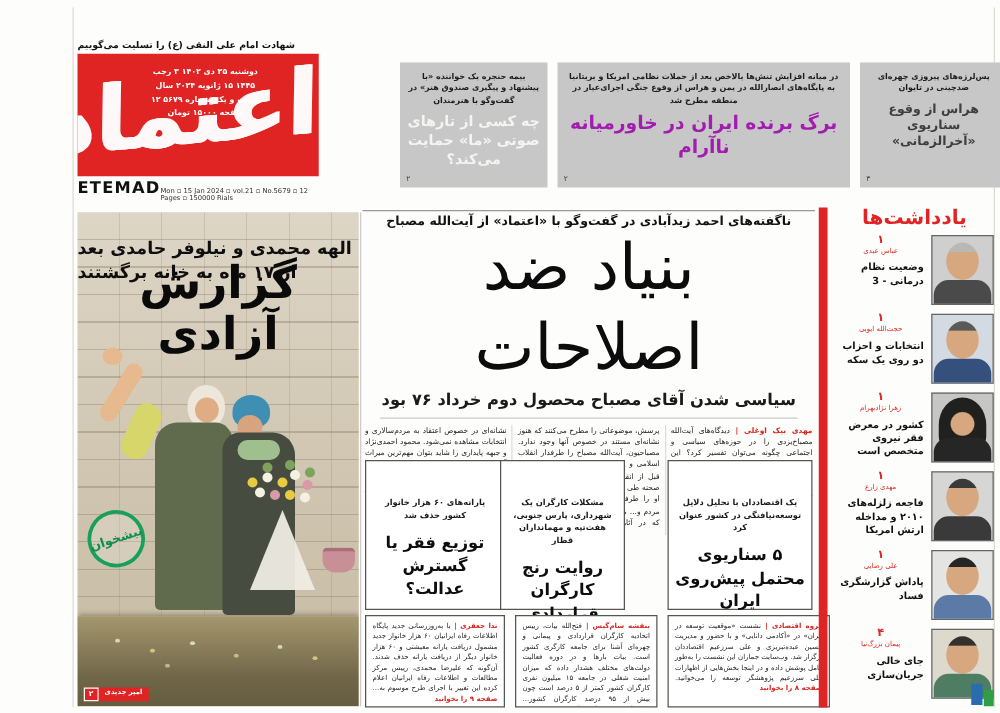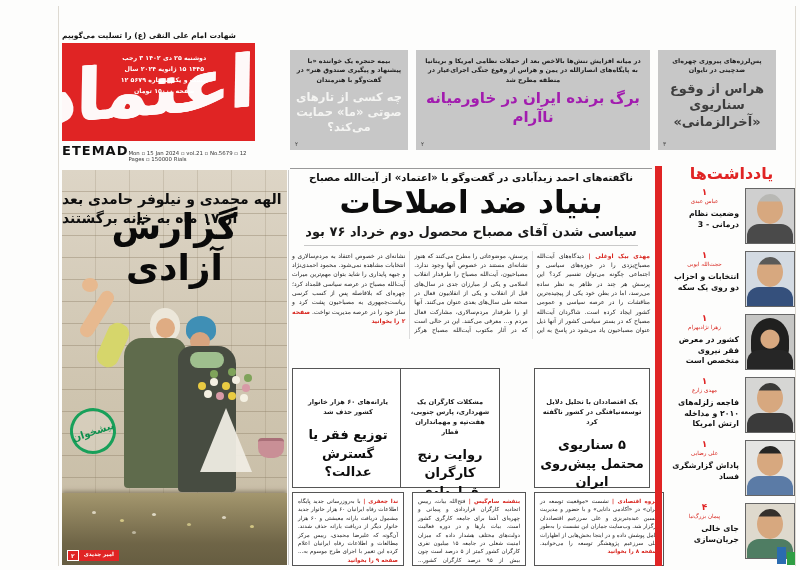--- a/index.html
+++ b/index.html
@@ -12,32 +12,32 @@
   
   .condolence { position:absolute; left:62px; top:31px; width:193px; font-size:7.5px; font-weight:bold; color:#111; text-align:left; direction:rtl; }
   .logo-box { position:absolute; left:62px; top:43px; width:193px; height:98px; background:#e02424; overflow:hidden; }
   .logo-fa { position:absolute; inset:-6px 0 0 0; color:#fff; font-size:72px; font-weight:bold; text-align:center; line-height:104px; transform:rotate(-5deg) skewX(-6deg); letter-spacing:-3px; text-shadow:1px 0 #fff, -1px 0 #fff; opacity:.97; }
   .logo-dates { position:absolute; left:50%; top:9px; transform:translateX(-44%); width:96px; color:#fff; font-size:6.3px; line-height:1.75; text-align:center; font-weight:bold; z-index:2; }
   .logo-en-row { position:absolute; left:62px; top:143px; width:193px; display:flex; align-items:baseline; justify-content:space-between; direction:ltr; }
   .logo-en { font-size:13px; font-weight:bold; color:#111; letter-spacing:1px; }
   .logo-en-info { font-size:5.4px; color:#333; }
 
   
-  .gbox { position:absolute; top:50px; height:100px; background:#c7c7c7; padding:7px 6px 4px; text-align:center; }
+  .gbox { position:absolute; top:50px; height:100px; background:#c7c7c7; padding:7px 6px 4px; text-align:center;margin-left:30px; }
   .gbox .gk { font-size:6.4px; line-height:1.45; font-weight:bold; color:#1c1c1c; }
   .gbox .gh { font-weight:bold; margin-top:5px; line-height:1.3; }
   .gbox .pno { position:absolute; left:5px; bottom:3px; font-size:6px; color:#3d3d3d; }
   .gbox.a { left:290px; width:118px; } .gbox.a .gh { color:#f4f4f2; font-size:11.5px; }
   .gbox.b { left:416px; width:234px; } .gbox.b .gh { color:#a21caf; font-size:15px; margin-top:4px; }
-  .gbox.c { left:658px; width:118px; } .gbox.c .gh { color:#3e3e3e; font-size:13px; }
+  .gbox.c { left:658px; width:118px; } .gbox.c .gh { color:#3e3e3e; font-size:10px; }
 
   
   .lead { position:absolute; left:290px; top:168px; width:362px; height:198px; border-top:1px solid #999; padding-top:3px; text-align:center; }
   .lead-kicker { font-size:10px; font-weight:bold; color:#121212; }
-  .lead-headline { font-size:31px; font-weight:bold; color:#0c0c0c; line-height:1.25; letter-spacing:-1px; }
+  .lead-headline { font-size:51px; font-weight:normal; color:#0c0c0c; line-height:1.25; letter-spacing:-1px; }
   .lead-sub { font-size:13px; font-weight:bold; color:#1a1a1a; padding-bottom:6px; border-bottom:1px solid #c9c9c9; margin:2px 14px 5px; }
   .lead-cols { column-count:3; column-gap:9px; column-rule:1px solid #ddd; text-align:justify; font-size:6px; line-height:1.55; color:#222; height:88px; overflow:hidden; padding:0 2px; }
   .byline-red { color:#d8261f; font-weight:bold; }
   .more-red { color:#d8261f; font-weight:bold; }
 
   
   .photo-block { position:absolute; left:62px; top:170px; width:225px; height:395px; overflow:hidden;
     background: linear-gradient(#ddd5c6, #cfc5b0 55%, #c6bba3);
   }
   .photo-block .stones { position:absolute; inset:0;
@@ -188,21 +188,21 @@
 
   <div class="mbox m0">
     <div class="mk">یارانه‌های ۶۰ هزار خانوار کشور حذف شد</div>
     <div class="mh">توزیع فقر یا گسترش عدالت؟</div>
   </div>
   <div class="mbox m1">
     <div class="mk">مشکلات کارگران یک شهرداری، پارس جنوبی، هفت‌تپه و مهمانداران قطار</div>
     <div class="mh">روایت رنج کارگران قراردادی</div>
   </div>
   <div class="mbox m2">
-    <div class="mk">یک اقتصاددان با تحلیل دلایل توسعه‌نیافتگی در کشور ناگفته کرد</div>
+    <div class="mk">یک اقتصاددان با تحلیل دلایل توسعه‌نیافتگی در کشور عنوان کرد</div>
     <div class="mh">۵ سناریوی محتمل پیش‌روی ایران</div>
   </div>
 
   <div class="tbox t0">
     <span class="byline-red">ندا جعفری | </span><span>با به‌روزرسانی جدید پایگاه اطلاعات رفاه ایرانیان ۶۰ هزار خانوار جدید مشمول دریافت یارانه معیشتی و ۶۰ هزار خانوار دیگر از دریافت یارانه حذف شدند. آن‌گونه که علیرضا محمدی، رییس مرکز مطالعات و اطلاعات رفاه ایرانیان اعلام کرده این تغییر با اجرای طرح موسوم به... </span><span class="more-red">صفحه ۹ را بخوانید</span>
   </div>
   <div class="tbox t1">
     <span class="byline-red">بنفشه سام‌گیس | </span><span>فتح‌الله بیات، رییس اتحادیه کارگران قراردادی و پیمانی و چهره‌ای آشنا برای جامعه کارگری کشور است. بیات بارها و در دوره فعالیت دولت‌های مختلف هشدار داده که میزان امنیت شغلی در جامعه ۱۵ میلیون نفری کارگران کشور کمتر از ۵ درصد است چون بیش از ۹۵ درصد کارگران کشور... </span><span class="more-red">صفحات ۶ و ۷ را بخوانید</span>
   </div>
   <div class="tbox t2">

